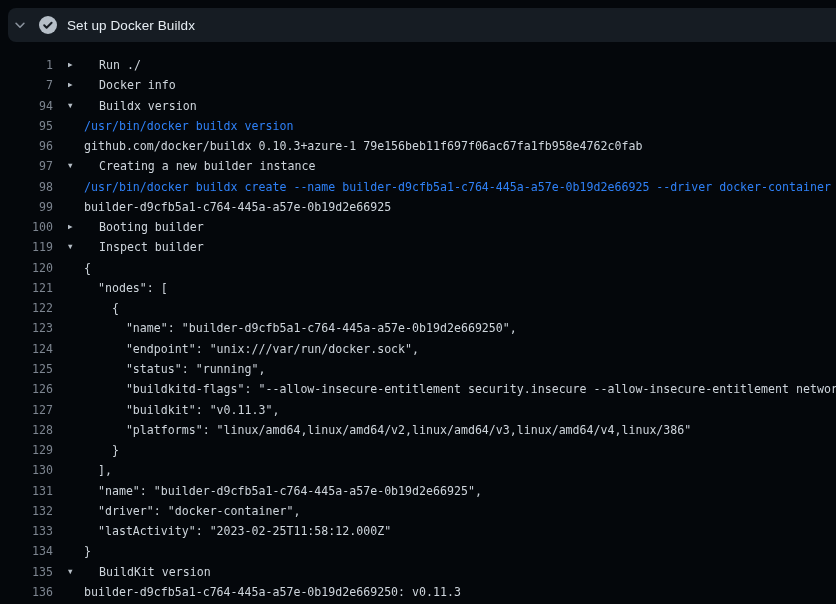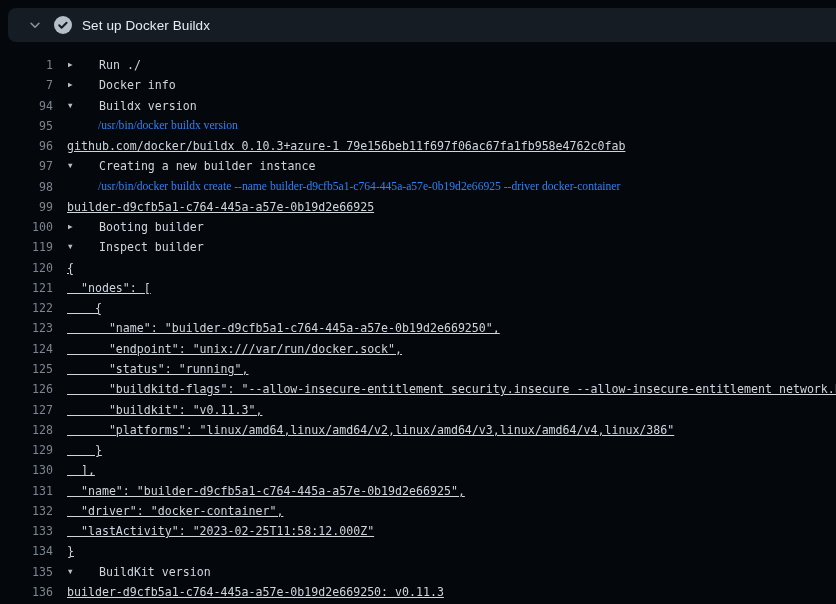--- a/index.html
+++ b/index.html
@@ -6,40 +6,40 @@
     --page_bg:#04070b; --header_bg:#161c23; --header_text:#e6edf3;
     --line_number:#7d8590; --text:#ced5dc; --command:#2f81f7;
     --muted_icon:#8b949e; --status_icon:#b6bfc8; --toggle:#b7bfc7;
   }
   *{margin:0;padding:0;box-sizing:border-box;}
   html,body{width:836px;height:604px;overflow:hidden;}
   body{background:var(--page_bg);position:relative;font-family:"DejaVu Sans Mono","Liberation Mono",monospace;}
   .step-header{
     position:absolute;left:8px;top:8px;right:0;height:34px;
     background:var(--header_bg);border-radius:8px 0 0 8px;
-    display:flex;align-items:center;padding-left:20px;cursor:pointer;
+    display:flex;align-items:center;padding-left:5px;cursor:pointer;
   }
   .chev{width:14px;height:14px;display:block;flex:0 0 14px;}
   .status{width:18px;height:18px;margin-left:12px;flex:0 0 18px;}
   .step-title{
     margin-left:10px;color:var(--header_text);
     font-family:"Liberation Sans","DejaVu Sans",sans-serif;
     font-size:13.5px;font-weight:500;letter-spacing:.1px;white-space:nowrap;
   }
   .log{
     position:absolute;top:55px;left:0;right:0;
     font-size:11.6px;line-height:20.27px;white-space:pre;
   }
   .row{display:flex;height:20.27px;overflow:hidden;}
   .ln{flex:0 0 53px;text-align:right;color:var(--line_number);cursor:pointer;}
   .toggle{flex:0 0 12px;margin-left:15px;font-size:7.5px;color:var(--toggle);
           display:inline-flex;align-items:center;cursor:pointer;}
   .gtext{color:var(--text);cursor:pointer;padding-left:19px;}
-  .otext{color:var(--text);margin-left:14px;text-decoration:underline;}
-  .ctext{color:var(--command);margin-left:45px;font-family:Liberation Serif, serif;}
+  .otext{color:var(--text);margin-left:31px;}
+  .ctext{color:var(--command);margin-left:31px;}
 </style>
 </head>
 <body>
 
 <div class="step-header">
   <svg class="chev" viewBox="0 0 16 16">
     <path d="M3.5 6l4.5 4.5L12.5 6" fill="none" stroke="var(--muted_icon)" stroke-width="1.8" stroke-linecap="round" stroke-linejoin="round"></path>
   </svg>
   <svg class="status" viewBox="0 0 18 18">
     <circle cx="9" cy="9" r="9" fill="var(--status_icon)"></circle>

